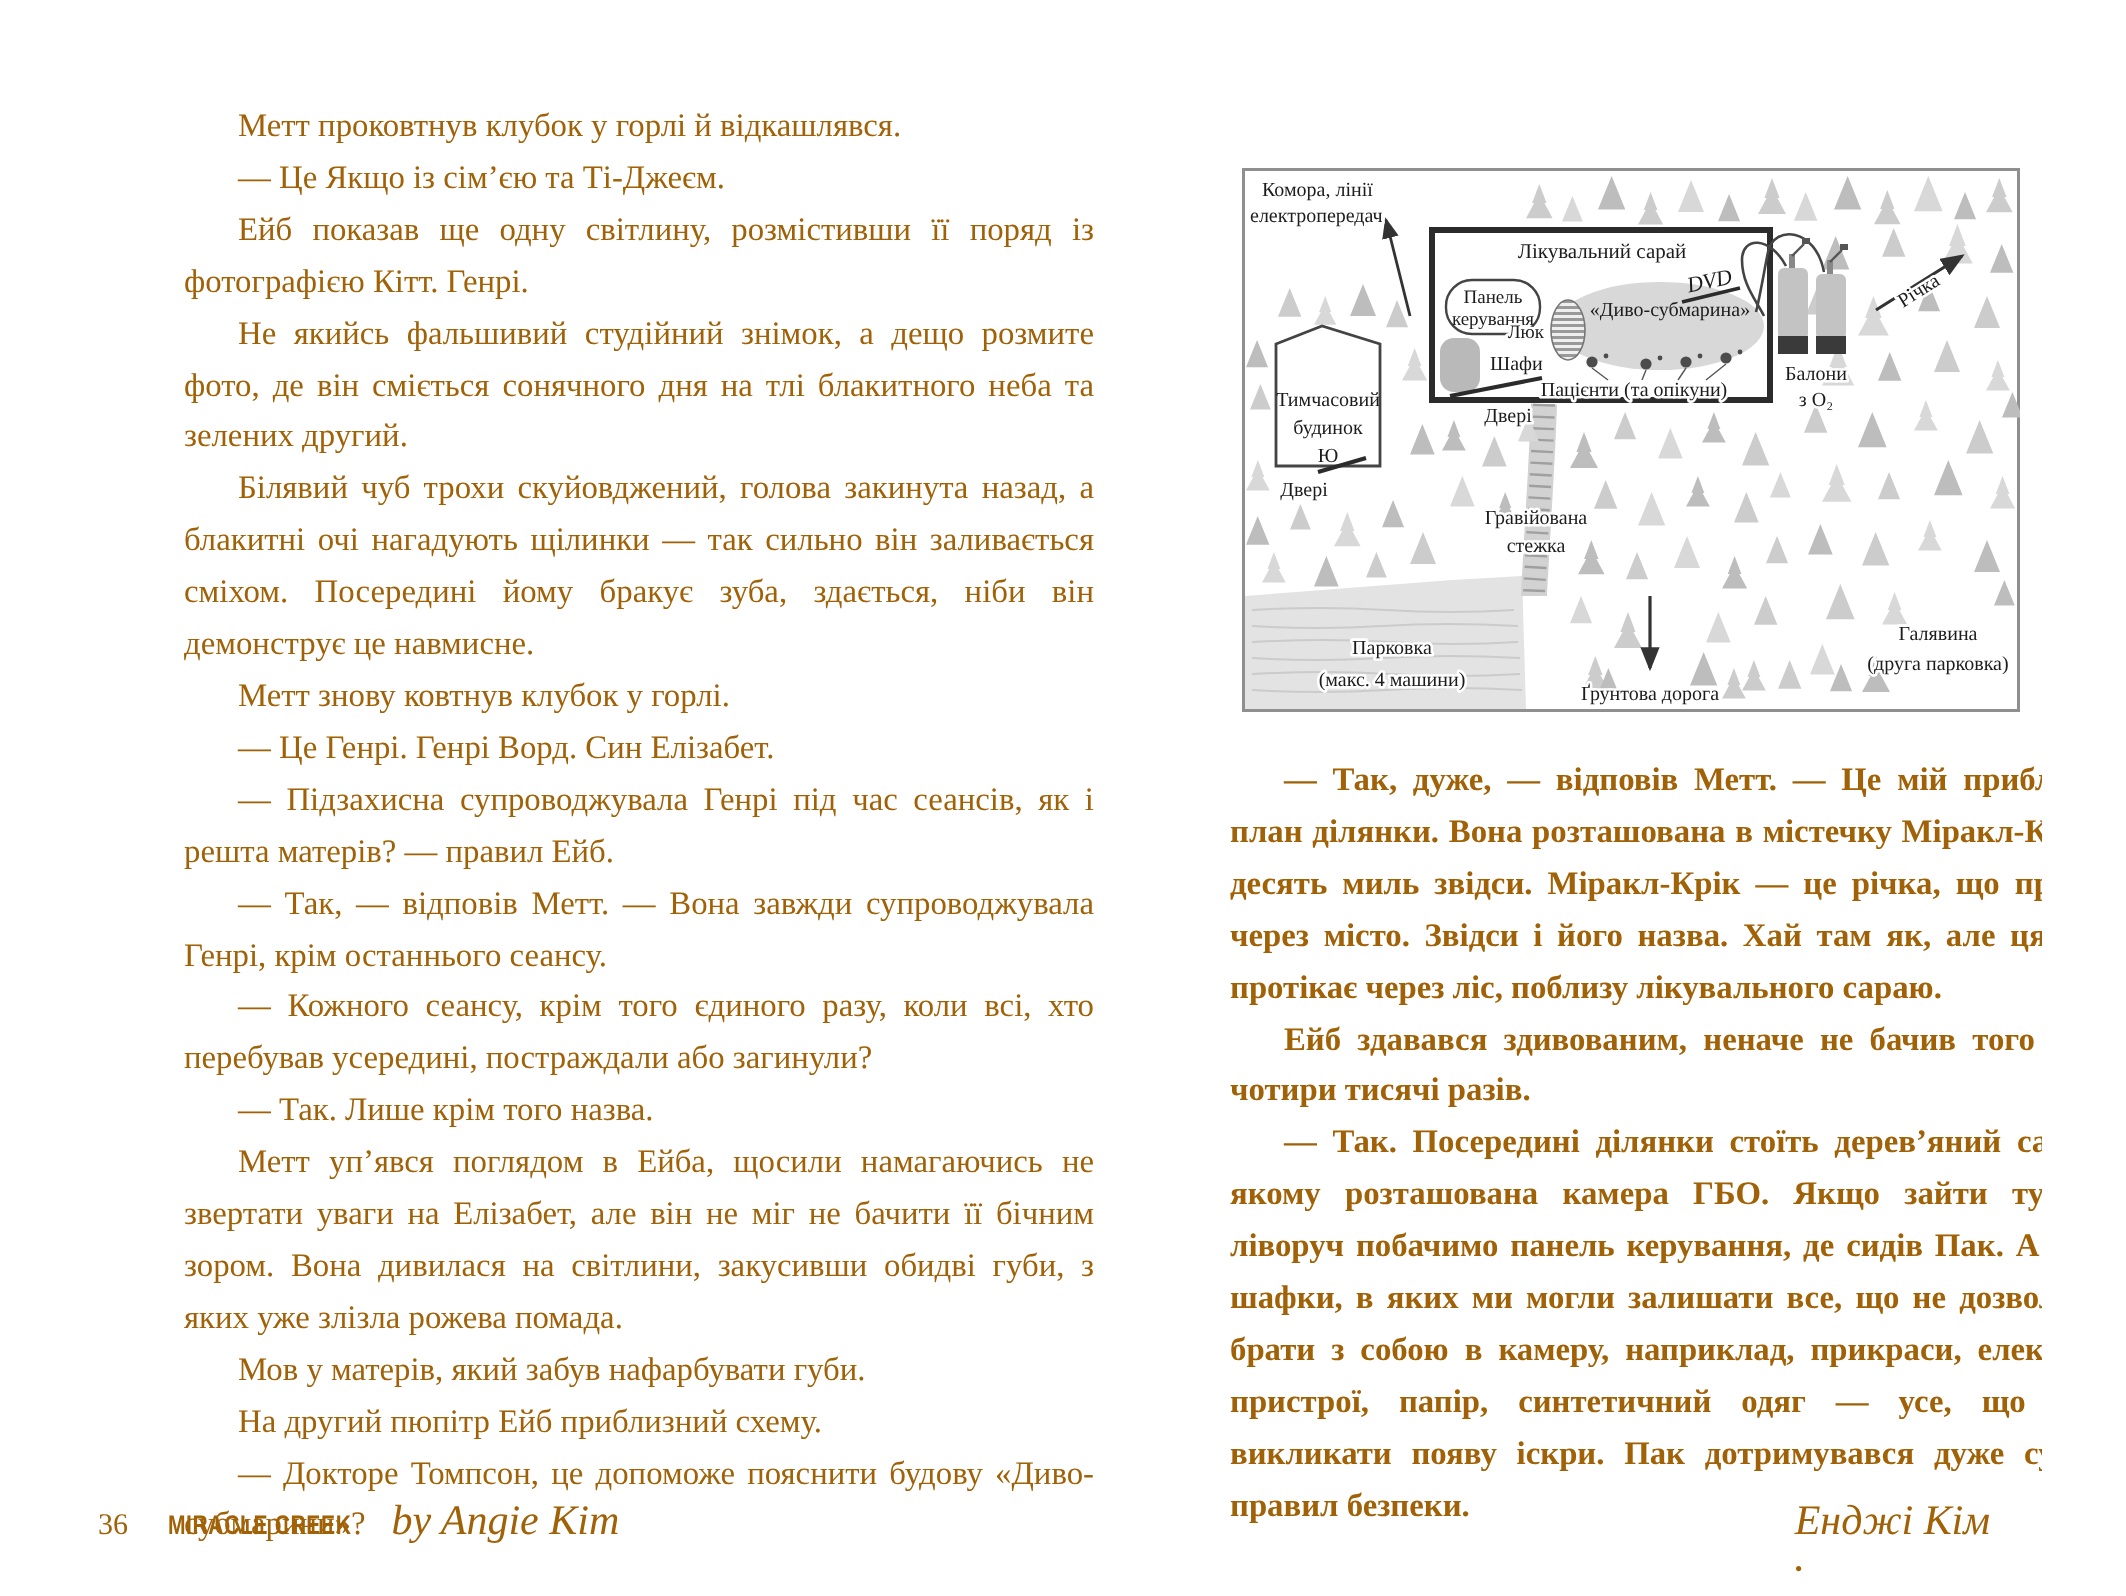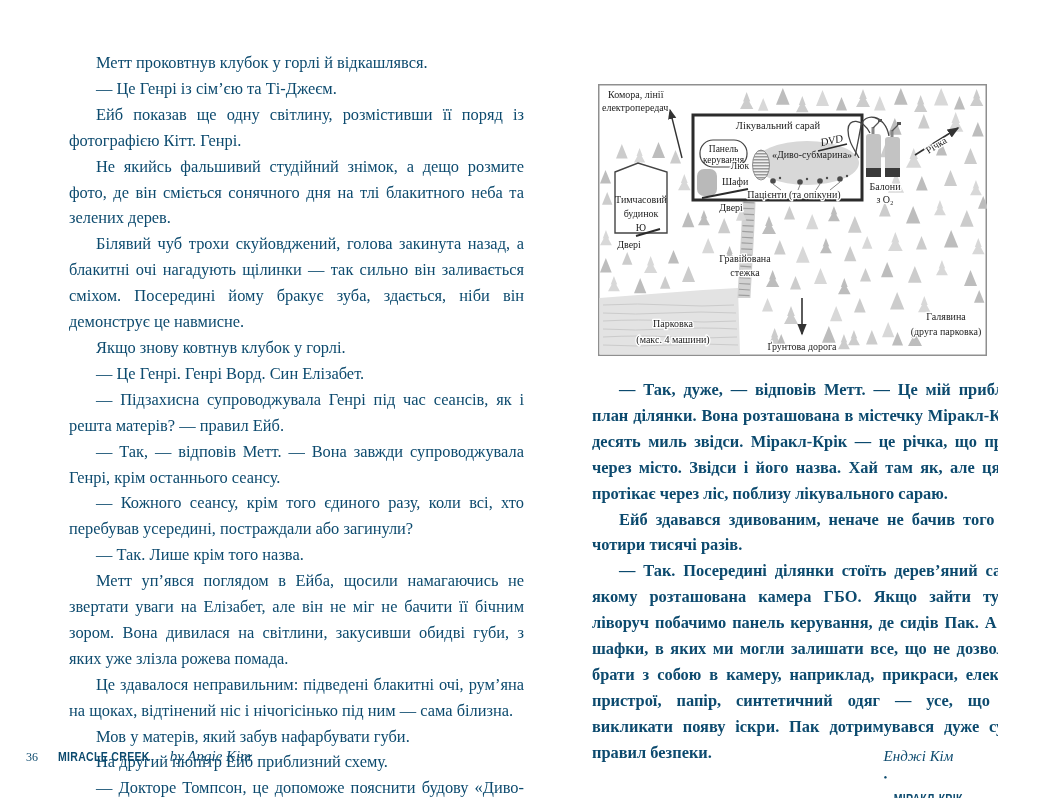--- a/index.html
+++ b/index.html
@@ -1,57 +1,56 @@
 <!DOCTYPE html>
 <html lang="uk"><head>
 <meta charset="utf-8">
 <style>
   html,body{margin:0;padding:0;background:#ffffff;}
   .spread{position:relative;width:998px;height:798px;background:#ffffff;overflow:hidden;
-          font-family:"Liberation Serif","DejaVu Serif",serif;color:#0c4a6e;}
+          font-family:"Liberation Serif","DejaVu Serif",serif;color:#a16207;margin-left:23px;}
   .col{position:absolute;width:455px;font-size:16.4px;line-height:25.9px;
        text-align:justify;text-align-last:left;hyphens:auto;}
   .col.left{left:69px;top:50px;}
   .col.right{left:592px;top:377px;width:456px;font-weight:bold;}
   .col p{margin:0;text-indent:27px;}
   .footer{position:absolute;top:748px;font-size:15px;display:flex;align-items:baseline;gap:7px;white-space:nowrap;}
   .footer-left{left:26px;}
   .footer-right{right:26px;flex-direction:column;}
   .running-title{font-family:"Liberation Sans","DejaVu Sans",sans-serif;font-weight:700;
                  font-size:13.5px;letter-spacing:0.4px;display:inline-block;
                  transform:scaleX(0.78);transform-origin:center;}
-  .running-author{font-style:italic;font-size:15px;}
-  .pgnum{font-size:12px;}
+  .running-author{font-style:italic;font-size:21px;}
+  .pgnum{font-size:15px;}
   .sep{font-size:11px;position:relative;top:-1px;}
   svg.map{position:absolute;left:598px;top:84px;}
   svg.map text{font-family:"Liberation Serif","DejaVu Serif",serif;fill:#1c1c1c;font-size:10px;}
   svg.map text.halo{paint-order:stroke;stroke:#ffffff;stroke-width:2.6px;stroke-linejoin:round;}
   svg.map text.small{font-size:9.5px;}
   svg.map text.title{font-size:10.5px;}
   svg.map text.dvd{font-size:11px;font-style:italic;}
 </style>
 </head>
 <body>
 
 <div class="spread">
 
   <div class="col left">
       <p>Метт проковтнув клубок у горлі й відкашлявся.</p>
-      <p>— Це Генрі із сім’єю та Ті-Джеєм.</p>
+      <p>— Це Якщо із сім’єю та Ті-Джеєм.</p>
       <p>Ейб показав ще одну світлину, розмістивши її поряд із фотографією Кітт. Генрі.</p>
-      <p>Не якийсь фальшивий студійний знімок, а дещо розмите фото, де він сміється сонячного дня на тлі блакитного неба та зелених дерев.</p>
+      <p>Не якийсь фальшивий студійний знімок, а дещо розмите фото, де він сміється сонячного дня на тлі блакитного неба та зелених другий.</p>
       <p>Білявий чуб трохи скуйовджений, голова закинута назад, а блакитні очі нагадують щілинки — так сильно він заливається сміхом. Посередині йому бракує зуба, здається, ніби він демонструє це навмисне.</p>
-      <p>Якщо знову ковтнув клубок у горлі.</p>
+      <p>Метт знову ковтнув клубок у горлі.</p>
       <p>— Це Генрі. Генрі Ворд. Син Елізабет.</p>
       <p>— Підзахисна супроводжувала Генрі під час сеансів, як і решта матерів? — правил Ейб.</p>
       <p>— Так, — відповів Метт. — Вона завжди супроводжувала Генрі, крім останнього сеансу.</p>
       <p>— Кожного сеансу, крім того єдиного разу, коли всі, хто перебував усередині, постраждали або загинули?</p>
       <p>— Так. Лише крім того назва.</p>
       <p>Метт уп’явся поглядом в Ейба, щосили намагаючись не звертати уваги на Елізабет, але він не міг не бачити її бічним зором. Вона дивилася на світлини, закусивши обидві губи, з яких уже злізла рожева помада.</p>
-      <p>Це здавалося неправильним: підведені блакитні очі, рум’яна на щоках, відтінений ніс і нічогісінько під ним — сама білизна.</p>
       <p>Мов у матерів, який забув нафарбувати губи.</p>
       <p>На другий пюпітр Ейб приблизний схему.</p>
       <p>— Докторе Томпсон, це допоможе пояснити будову «Диво-субмарини»?</p>
     </div>
 
   <div class="col right">
       <p>— Так, дуже, — відповів Метт. — Це мій приблизний план ділянки. Вона розташована в містечку Міракл-Крік, за десять миль звідси. Міракл-Крік — це річка, що протікає через місто. Звідси і його назва. Хай там як, але ця річка протікає через ліс, поблизу лікувального сараю.</p>
       <p>Ейб здавався здивованим, неначе не бачив того сараю чотири тисячі разів.</p>
       <p>— Так. Посередині ділянки стоїть дерев’яний сарай, у якому розташована камера ГБО. Якщо зайти туди, то ліворуч побачимо панель керування, де сидів Пак. А також шафки, в яких ми могли залишати все, що не дозволялося брати з собою в камеру, наприклад, прикраси, електронні пристрої, папір, синтетичний одяг — усе, що могло викликати появу іскри. Пак дотримувався дуже суворих правил безпеки.</p>
     </div>

